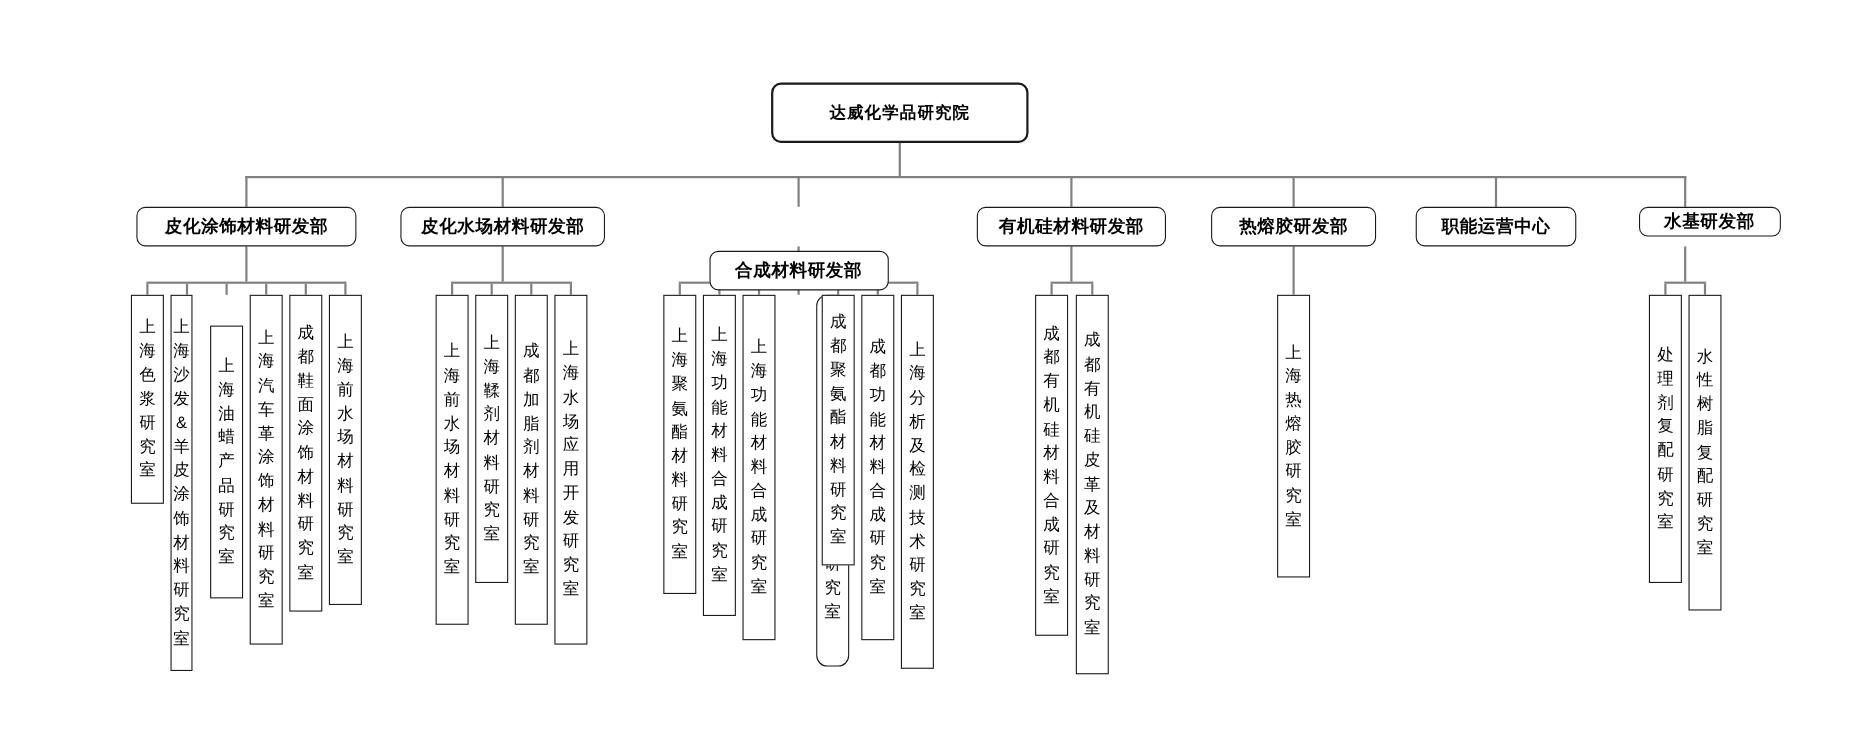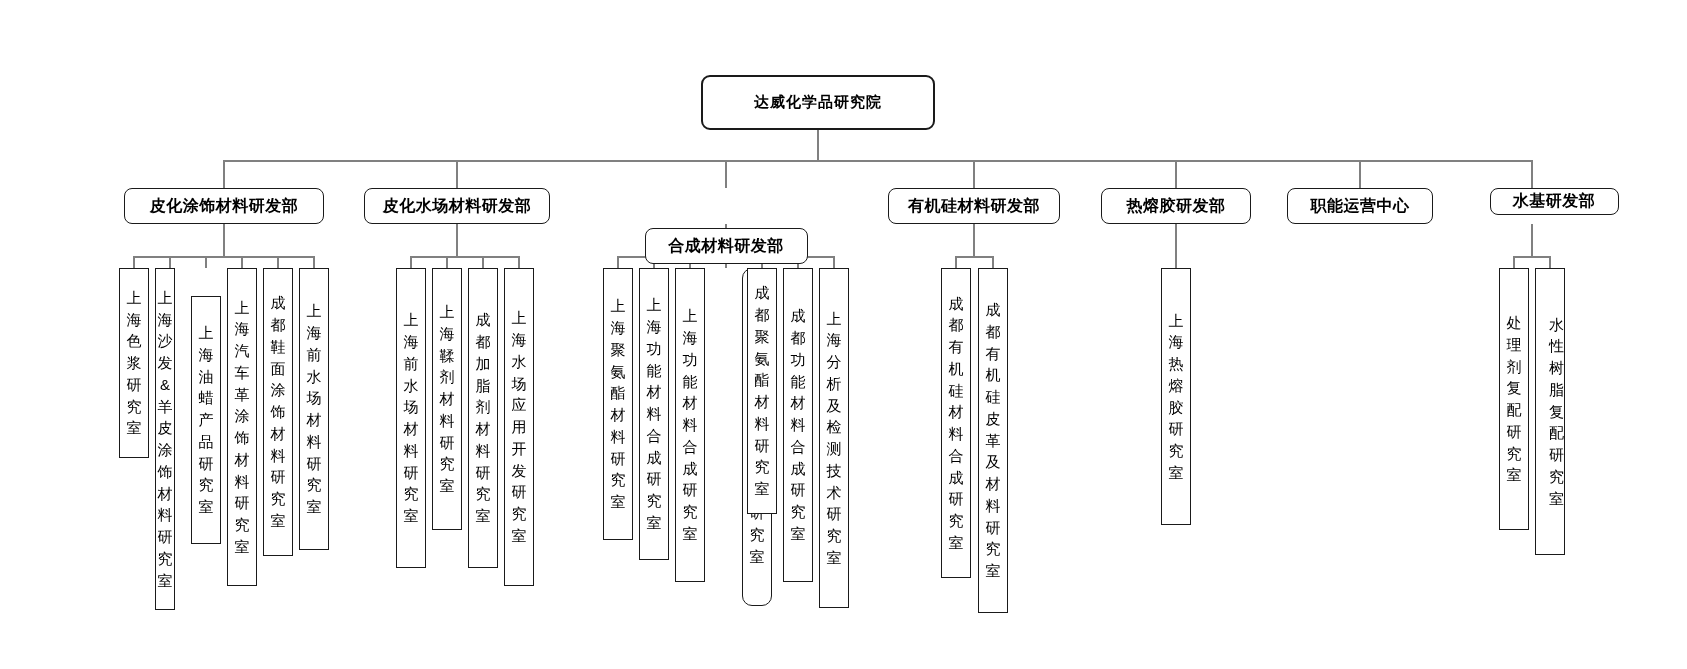--- a/index.html
+++ b/index.html
@@ -168,16 +168,16 @@
     <div class="node dept-node" style="left: 1287px; top: 188px; width: 146px; height: 36px;">职能运营中心</div>
     <div class="cline" style="left: 1531px; top: 160px; width: 2px; height: 28px;"></div>
     <div class="node dept-node" style="left: 1467.5px; top: 188px; width: 129px; height: 27px; margin-left: 22px;">水基研发部</div>
     <div class="cline" style="left: 1531px; top: 224px; width: 2px; height: 32px;"></div>
     <div class="cline" style="left: 1513px; top: 256px; width: 38px; height: 2px;"></div>
     <div class="cline" style="left: 1513px; top: 258px; width: 2px; height: 10px;"></div>
     <div class="cline" style="left: 1549px; top: 258px; width: 2px; height: 10px;"></div>
     <div class="node room-node" style="left: 1499px; top: 268px; width: 30px; height: 262px;">
       <span class="vtext">处理剂复配研究室</span>
     </div>
-    <div class="node room-node" style="left: 1535px; top: 268px; width: 30px; height: 287px; justify-content: flex-end;">
+    <div class="node room-node" style="left: 1535px; top: 268px; width: 30px; height: 287px;">
       <span class="vtext">水性树脂复配研究室</span>
     </div>
   </div>
 
 </body></html>

